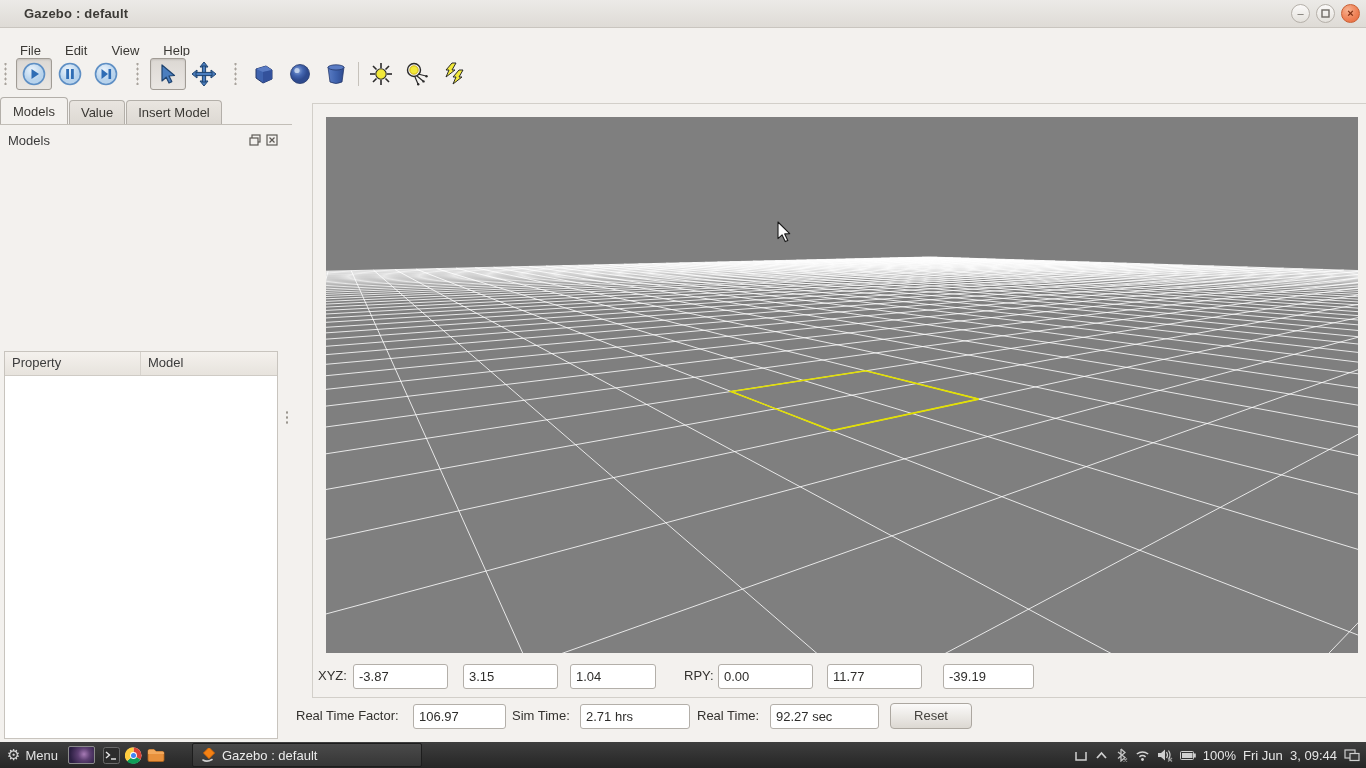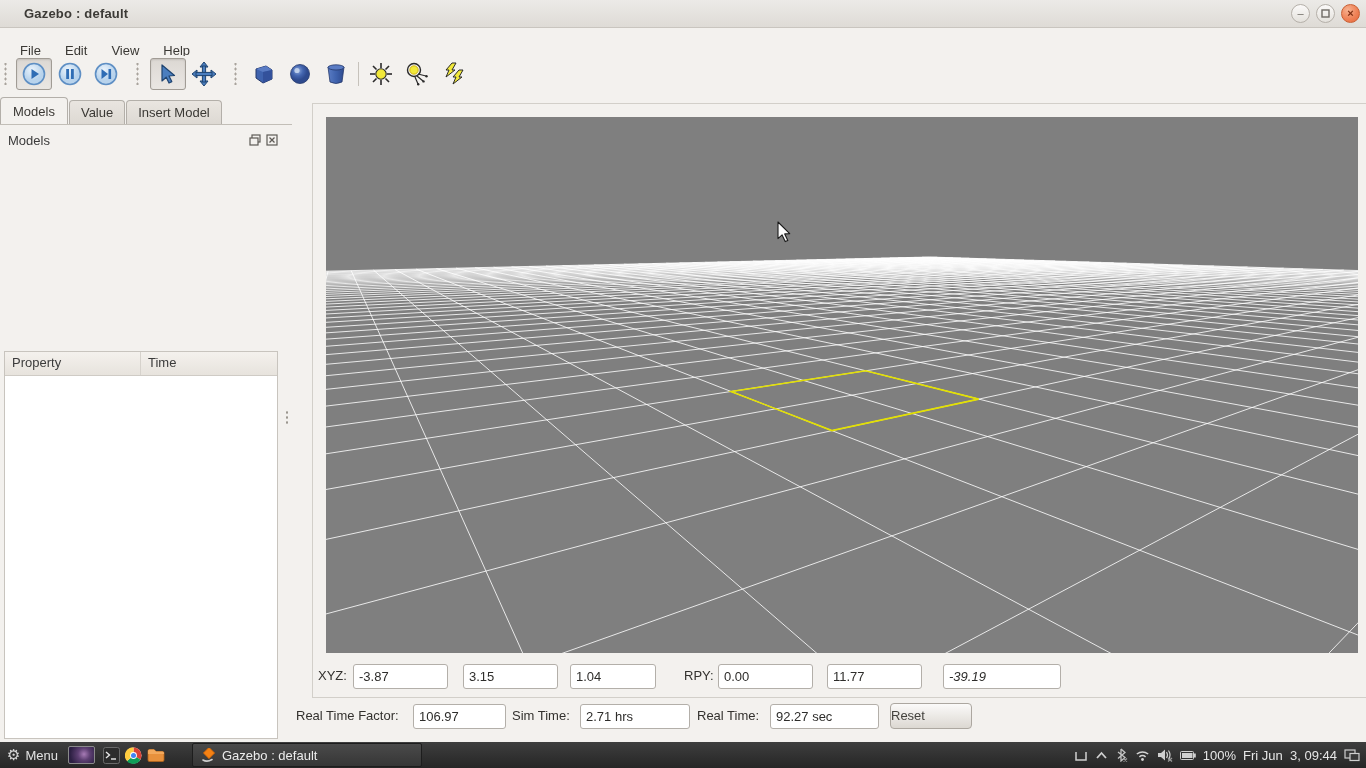--- a/index.html
+++ b/index.html
@@ -74,21 +74,21 @@
   #cursor-svg { position:absolute; left:451px; top:104px; }
 
   #pose-row { position:absolute; left:0; top:558px; width:1055px; height:30px; }
   .pose-label { position:absolute; top:6px; color:#33312e; }
   .field { position:absolute; height:25px; background:#fff; border:1px solid #b3afa9; border-radius:3px;
     padding:0 0 0 5px; font-family:"Liberation Sans","DejaVu Sans",sans-serif; font-size:13px; color:#2e2d2b; outline:none; }
   #time-row { position:absolute; left:0; top:608px; width:1074px; height:32px; }
   .time-label { position:absolute; top:8px; color:#33312e; }
   #reset-btn { position:absolute; left:598px; top:3px; width:82px; height:26px;
     border:1px solid #aca7a0; border-radius:4px; background:linear-gradient(#fbfaf9,#dcd8d2);
-    color:#44423e; font-size:13px; text-align:left; padding-top:4px; }
+    color:#44423e; font-size:13px; text-align:center; padding-top:4px; }
 
   
   #taskbar { position:absolute; left:0; top:742px; width:1366px; height:26px;
     background:linear-gradient(#3e3e3e,#262626); display:flex; align-items:center; color:#e2e2e2; }
   #tb-menu { display:flex; align-items:center; gap:5px; padding:0 8px 0 7px; }
   #gear-glyph { font-size:15px; color:#d8d8d8; }
   #pager-thumb { width:27px; height:18px; border:1px solid #8a8a8a; border-radius:2px; margin:0 8px 0 2px;
     background:radial-gradient(circle at 60% 45%, #a77bb5 0%, #5d3f72 35%, #2c1f42 80%); }
   .launcher { margin-right:5px; display:flex; align-items:center; }
   #task-button { display:flex; align-items:center; gap:6px; margin-left:22px; width:230px; height:24px;
@@ -264,21 +264,21 @@
             </svg>
           <svg width="12" height="12">
             <rect x="1" y="1" width="10" height="10" fill="none" stroke="#5d5a55" stroke-width="1.2"></rect>
             <path d="M3.5,3.5 L8.5,8.5 M8.5,3.5 L3.5,8.5" stroke="#5d5a55" stroke-width="1.3"></path>
             </svg>
         </div>
       </div>
       <div id="prop-table">
         <div id="prop-header">
           <div class="prop-col first">Property</div>
-          <div class="prop-col">Time</div>
+          <div class="prop-col">Model</div>
         </div>
       </div>
     </div>
   </div>
 
   <div id="splitter">
       <div id="splitter-grip"></div>
     </div>
 
   <div id="right-panel">
@@ -452,21 +452,21 @@
             <polygon points="652.7,282.1 539.7,253.8 405.1,274.5 505.9,313.6" fill="none" stroke="#e3e000" stroke-width="1.6"></polygon>
           </svg>
         <svg id="cursor-svg" width="16" height="22">
           <polygon points="1,1 1,17.6 5.1,13.9 8.2,20.6 10.8,19.4 7.7,12.9 12.7,12.7" fill="#fbfbfb" stroke="#1a1a1a" stroke-width="1.1" stroke-linejoin="round"></polygon>
         </svg>
       </div>
       <div id="pose-row">
         <span class="pose-label" style="left:5px">XYZ:</span>
         <span id="xyz-inputs"><input class="field" value="-3.87" style="left: 40px; top: 2px; width: 95px;"><input class="field" value="3.15" style="left: 150px; top: 2px; width: 95px;"><input class="field" value="1.04" style="left: 257px; top: 2px; width: 86px;"></span>
         <span class="pose-label" style="left:371px">RPY:</span>
-        <span id="rpy-inputs"><input class="field" value="0.00" style="left: 405px; top: 2px; width: 95px;"><input class="field" value="11.77" style="left: 514px; top: 2px; width: 95px;"><input class="field" value="-39.19" style="left: 630px; top: 2px; width: 118px; font-style: italic;"></span>
+        <span id="rpy-inputs"><input class="field" value="0.00" style="left: 405px; top: 2px; width: 95px;"><input class="field" value="11.77" style="left: 514px; top: 2px; width: 95px;"><input class="field" value="-39.19" style="left: 630px; top: 2px; width: 91px;"></span>
       </div>
     </div>
     <div id="time-row">
       <span class="time-label" style="left:4px">Real Time Factor:</span>
       <input class="field" style="left: 121px; top: 4px; width: 93px;" value="106.97">
       <span class="time-label" style="left:220px">Sim Time:</span>
       <input class="field" style="left: 288px; top: 4px; width: 110px;" value="2.71 hrs">
       <span class="time-label" style="left:405px">Real Time:</span>
       <input class="field" style="left: 478px; top: 4px; width: 109px;" value="92.27 sec">
       <div id="reset-btn">Reset</div>

